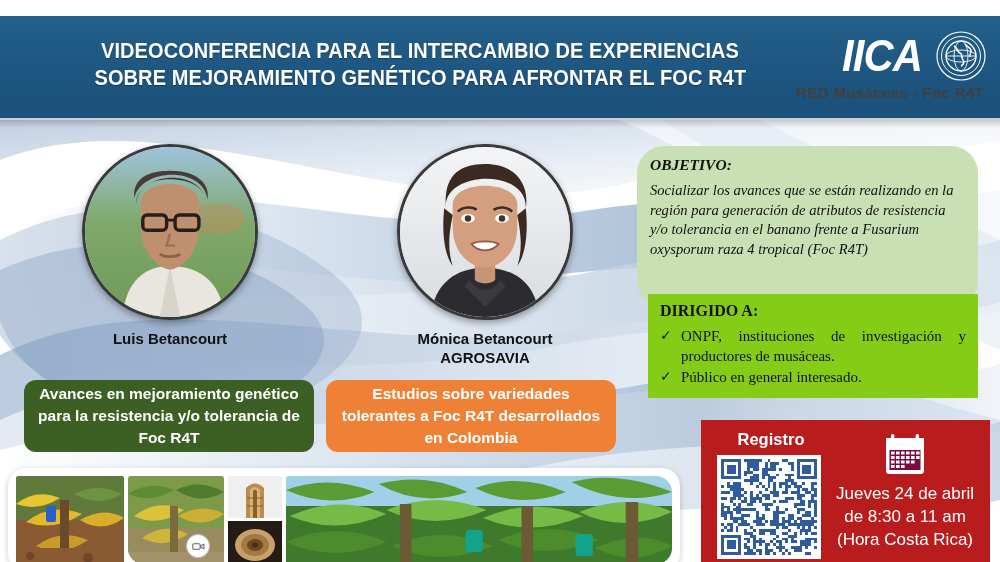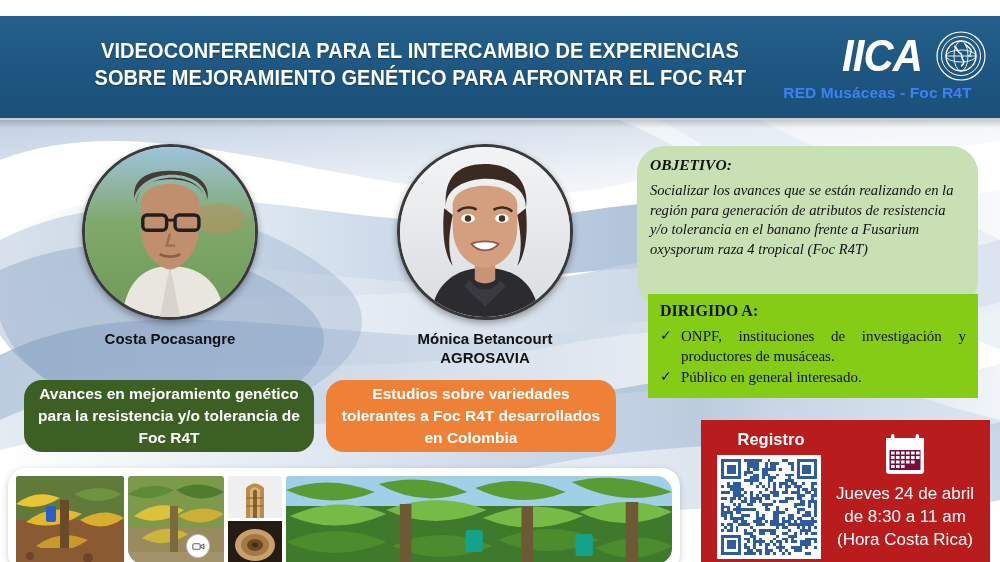--- a/index.html
+++ b/index.html
@@ -24,35 +24,35 @@
     color:#ffffff;font-weight:bold;font-size:21.5px;line-height:27px;
     letter-spacing:.1px;white-space:nowrap;transform:scaleX(.93);transform-origin:center;
     text-shadow:0 1px 1px rgba(0,0,0,.35);
   }
 
   .logo-block{position:absolute;right:14px;top:14px;width:215px;height:78px;z-index:6;text-align:right;}
   .logo-row{display:flex;align-items:center;justify-content:flex-end;gap:12px;height:52px;}
   .iica-word{font-size:44px;font-weight:bold;font-style:italic;color:#fff;letter-spacing:-1px;
     font-family:"Liberation Sans", sans-serif;line-height:44px;transform:scaleX(.95);}
   .iica-seal{width:50px;height:50px;flex:0 0 50px;}
-  .logo-sub{color:#3b82f6;font-size:15.5px;font-weight:bold;margin-top:2px;margin-right:2px;letter-spacing:.1px;text-align:center;}
+  .logo-sub{color:#404040;font-size:15.5px;font-weight:bold;margin-top:2px;margin-right:2px;letter-spacing:.1px;}
 
   
   .speaker{position:absolute;z-index:3;text-align:center;}
   #speaker-1{left:30px;top:128px;width:280px;}
   #speaker-2{left:345px;top:128px;width:280px;}
   .photo-ring{width:170px;height:170px;border-radius:50%;margin:0 auto;
     border:3px solid #3a3a3a;overflow:hidden;position:relative;
     box-shadow:0 3px 7px rgba(0,0,0,.35);background:#cfd7df;}
   .photo-ring svg{display:block;width:100%;height:100%;}
   .sp-name{margin-top:9px;font-size:15px;font-weight:bold;color:#111;line-height:19px;}
   .sp-org{font-size:15px;font-weight:bold;color:#111;line-height:19px;}
 
   
-  .pill{position:absolute;z-index:3;border-radius:18px;color:#fff;font-weight:bold;
+  .pill{position:absolute;z-index:3;border-radius:12px;color:#fff;font-weight:bold;
     font-size:15.5px;line-height:22px;text-align:center;display:flex;align-items:center;
     justify-content:center;padding:20px 14px;box-sizing:border-box;}
   #pill-green{left:24px;top:364px;width:290px;height:72px;background:#3c5f23;}
   #pill-orange{left:326px;top:364px;width:290px;height:72px;background:#ee8136;}
 
   
   #objective-box{position:absolute;left:637px;top:130px;width:341px;height:162px;
     background:#c9e0b4;z-index:4;padding:10px 13px 16px 13px;box-sizing:border-box;
     font-family:"Liberation Serif", serif;border-radius:27px;}
   .obj-title{font-size:15.5px;font-weight:bold;font-style:italic;color:#111;margin-bottom:7px;}
@@ -184,21 +184,21 @@
         <path d="M33 33 C33 18 67 18 67 33 L67 48 C67 64 55 72 50 72 C45 72 33 64 33 48 Z" fill="#c08f6e"></path>
         <path d="M30 34 C30 14 70 12 71 33 C71 24 62 19 50 19 C38 19 31 24 30 34 Z" fill="#3a3330"></path>
         <path d="M29 30 C33 12 70 11 72 31 C74 22 66 14 50 14 C34 14 28 21 29 30 Z" fill="#463c37"></path>
         <rect x="34" y="40" width="14" height="9" rx="2.5" fill="none" stroke="#241f1d" stroke-width="2"></rect>
         <rect x="53" y="40" width="14" height="9" rx="2.5" fill="none" stroke="#241f1d" stroke-width="2"></rect>
         <line x1="48" y1="43" x2="53" y2="43" stroke="#241f1d" stroke-width="1.6"></line>
         <path d="M50 51 L48 58 L53 58" fill="none" stroke="#9c6f53" stroke-width="1.4"></path>
         <path d="M44 63 C47 65 53 65 56 63" fill="none" stroke="#8e5f48" stroke-width="1.6"></path>
       </svg>
     </div>
-    <div class="sp-name">Costa Pocasangre</div>
+    <div class="sp-name">Luis Betancourt</div>
   </div>
 
   <div class="speaker" id="speaker-2">
     <div class="photo-ring">
       <svg viewBox="0 0 100 100" aria-hidden="true">
         <defs>
           <linearGradient id="bg2" x1="0" y1="0" x2="0" y2="1">
             <stop offset="0%" stop-color="#f3f4f5"></stop>
             <stop offset="100%" stop-color="#d9dde0"></stop>
           </linearGradient>

